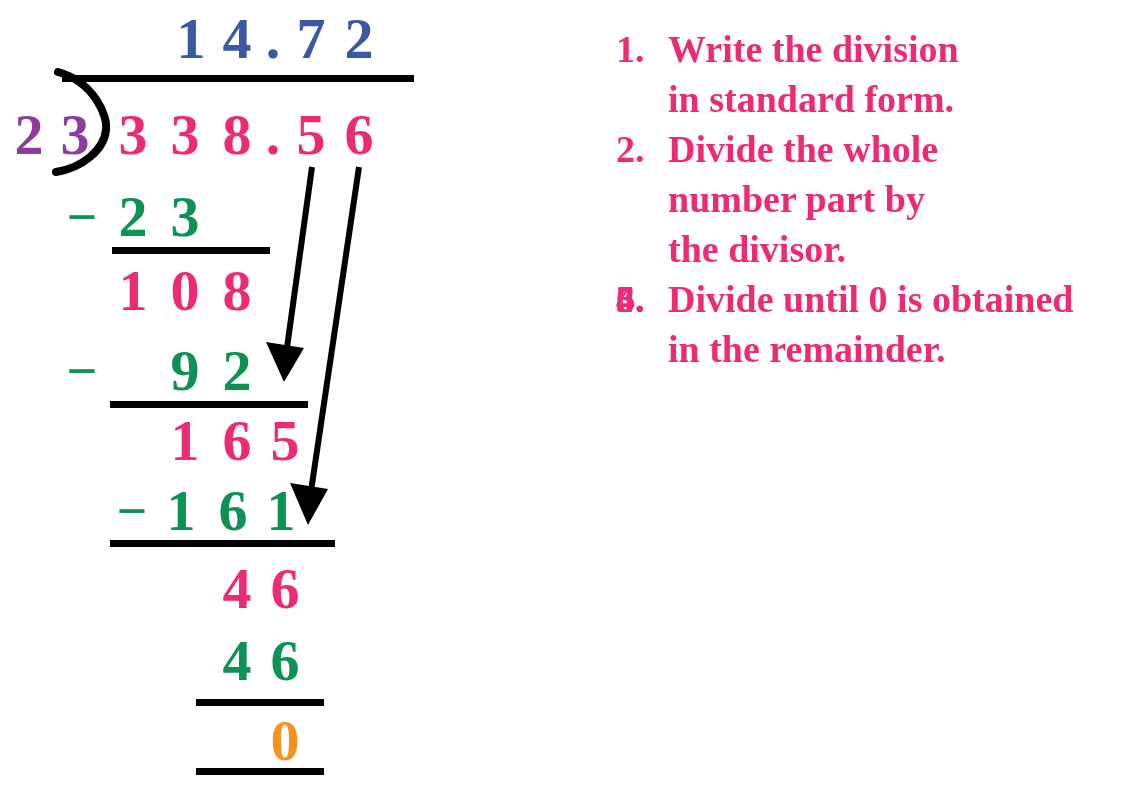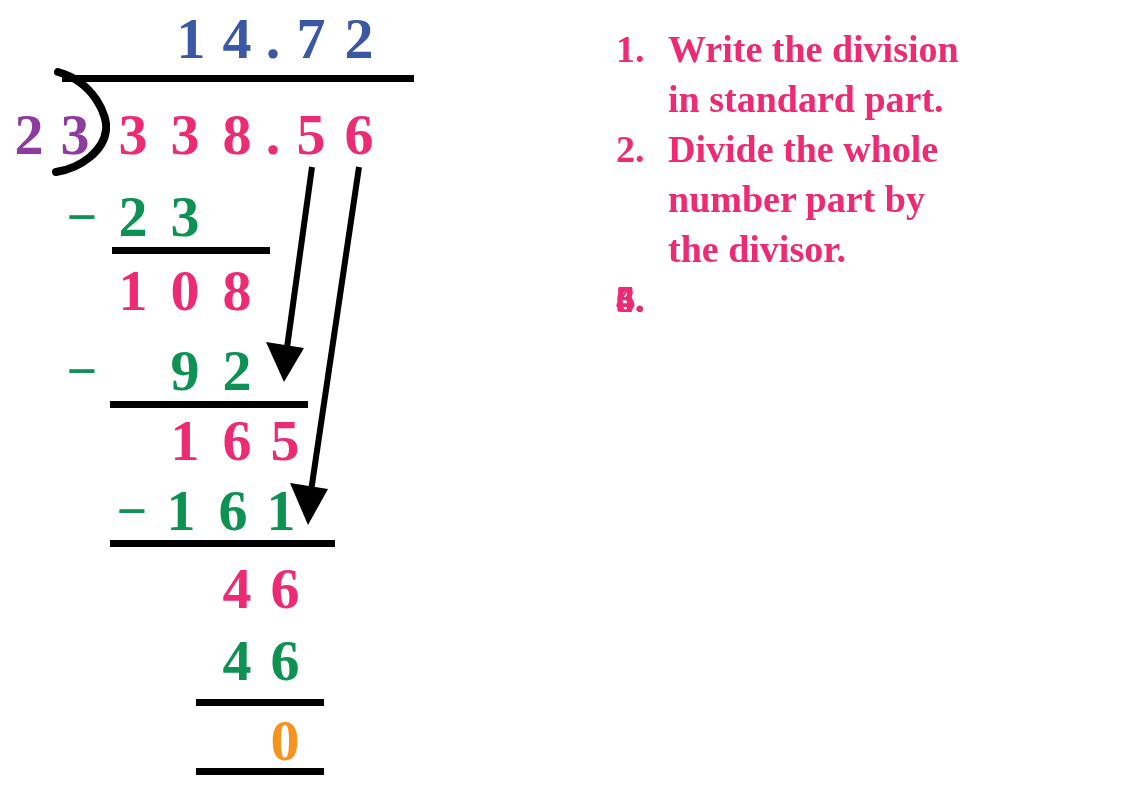--- a/index.html
+++ b/index.html
@@ -173,23 +173,24 @@
       <g>
         <line x1="119" y1="17" x2="70" y2="348" stroke="#000000" stroke-width="6"></line>
         <polygon points="68,375 50,333 88,339" fill="#000000"></polygon>
       </g>
     </svg>
 
   </div>
 
   <ol id="steps">
     <li class="step"><span class="num">1.</span><span>Write the division
-in standard part.</span></li>
+in standard form.</span></li>
     <li class="step"><span class="num">2.</span><span>Divide the whole
 number part by
 the divisor.</span></li>
     <li class="step"><span class="num">3.</span></li>
     <li class="step"><span class="num">4.</span></li>
     <li class="step"><span class="num">5.</span></li>
-    <li class="step"><span class="num">6.</span></li>
+    <li class="step"><span class="num">6.</span><span>Divide until 0 is obtained
+ in the remainder.</span></li>
   </ol>
 
 </div>
 
 </body></html>

